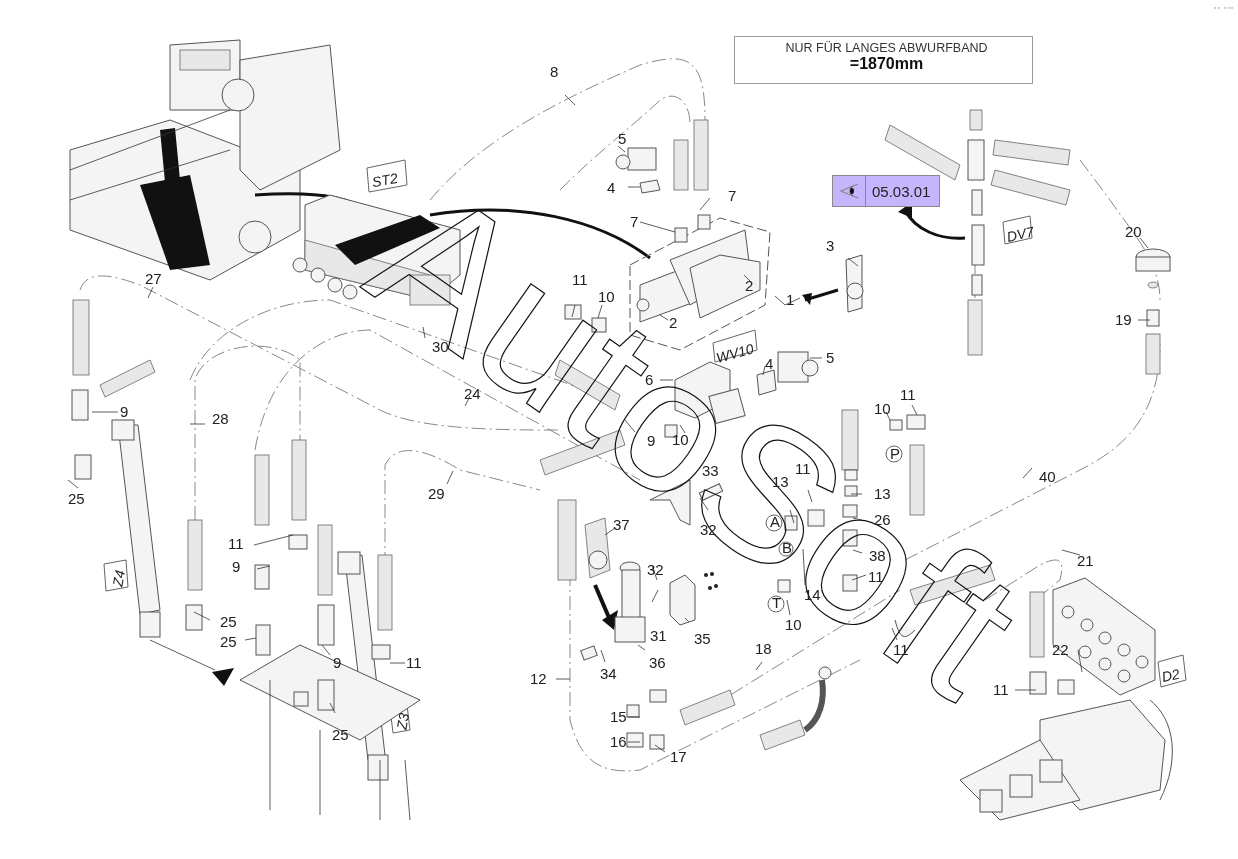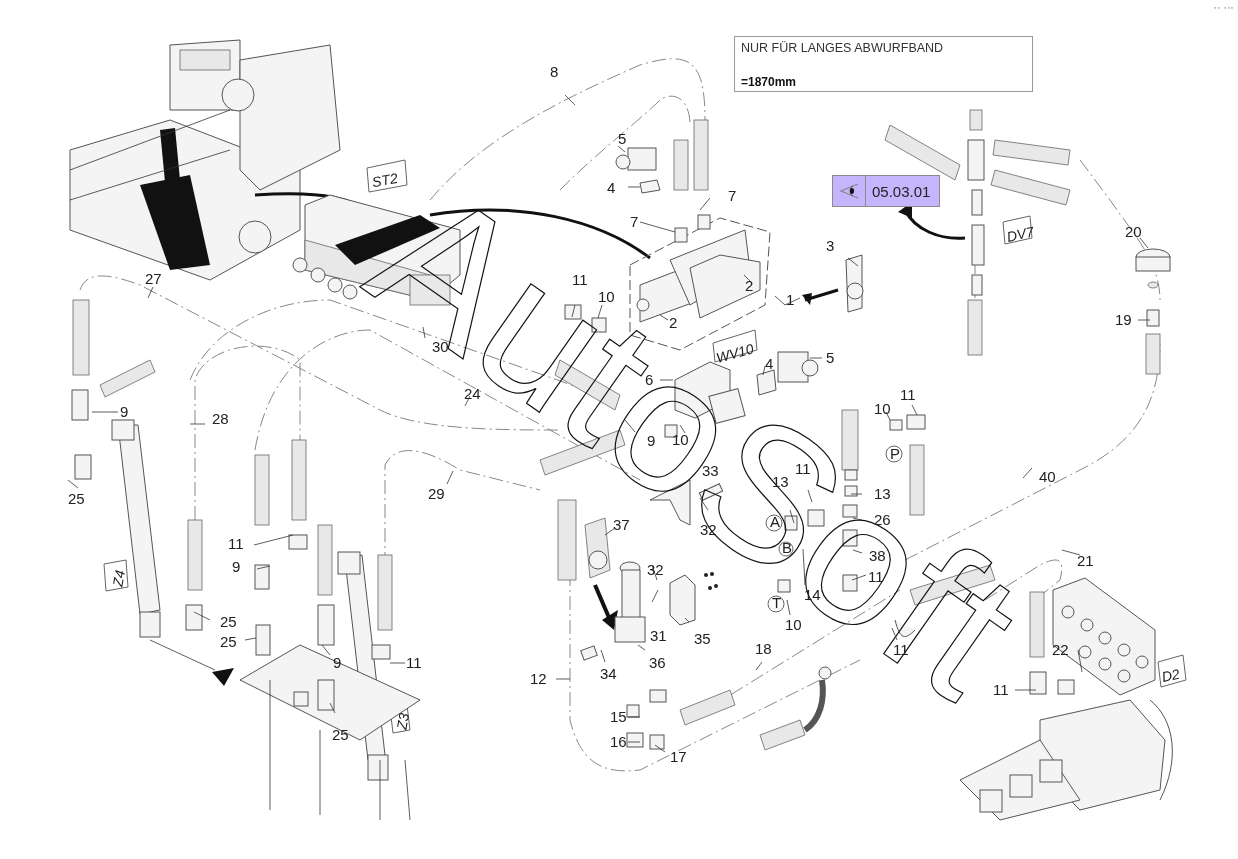--- a/index.html
+++ b/index.html
@@ -1,25 +1,25 @@
 <!DOCTYPE html>
 <html><head>
 <meta charset="utf-8">
 <style>
   html, body { margin:0; padding:0; background:#ffffff; }
   body { width:1238px; height:859px; position:relative; overflow:hidden;
          font-family:"Liberation Sans", sans-serif; color:#1a1a1a; }
   #diagram { position:absolute; left:0; top:0; width:1238px; height:859px; }
   .callout { font-family:"Liberation Sans", sans-serif; font-size:15px; fill:#222; }
   .tag-text { font-family:"Liberation Sans", sans-serif; font-size:14px; font-style:italic; fill:#222; }
-  .note-box { position:absolute; left:734px; top:36px; width:299px; height:56px;
+  .note-box { position:absolute; left:734px; top:36px; width:299px; height:48px;
               border:1px solid #9a9a9a; background:#fff; box-sizing:border-box;
-              padding:3px 0 0 6px; font-size:12.5px; line-height:16px; color:#333; }
+              padding:3px 0 0 6px; font-size:12.5px; line-height:16px; color:#333;text-align:center; }
   .note-box .l2 { font-style:italic; }
-  .note-box .l3 { font-weight:bold; font-size:12px; color:#111;margin-top:18px; }
+  .note-box .l3 { font-weight:bold; font-size:16px; color:#111; }
   .ref-box { position:absolute; left:832px; top:175px; width:108px; height:32px;
              border:1px solid #8a8a8a; background:#c4b5fd; box-sizing:border-box; display:flex; }
   .ref-box .eye { width:32px; border-right:1px solid #8a8a8a; display:flex; align-items:center; justify-content:center; }
   .ref-box .ref { flex:1; display:flex; align-items:center; padding-left:6px; font-size:15px; color:#222; }
   .corner-mark { position:absolute; left:1214px; top:4px; font-size:7px; color:#777; letter-spacing:1px; }
   .pline { fill:none; stroke:#888; stroke-width:1; stroke-dasharray:14 4 2 4; }
   .lead { stroke:#333; stroke-width:0.8; fill:none; }
   .dot { fill:#222; }
   .part { fill:#f4f4f4; stroke:#555; stroke-width:1; }
   .part-l { fill:#e8e8e8; stroke:#666; stroke-width:0.8; }

